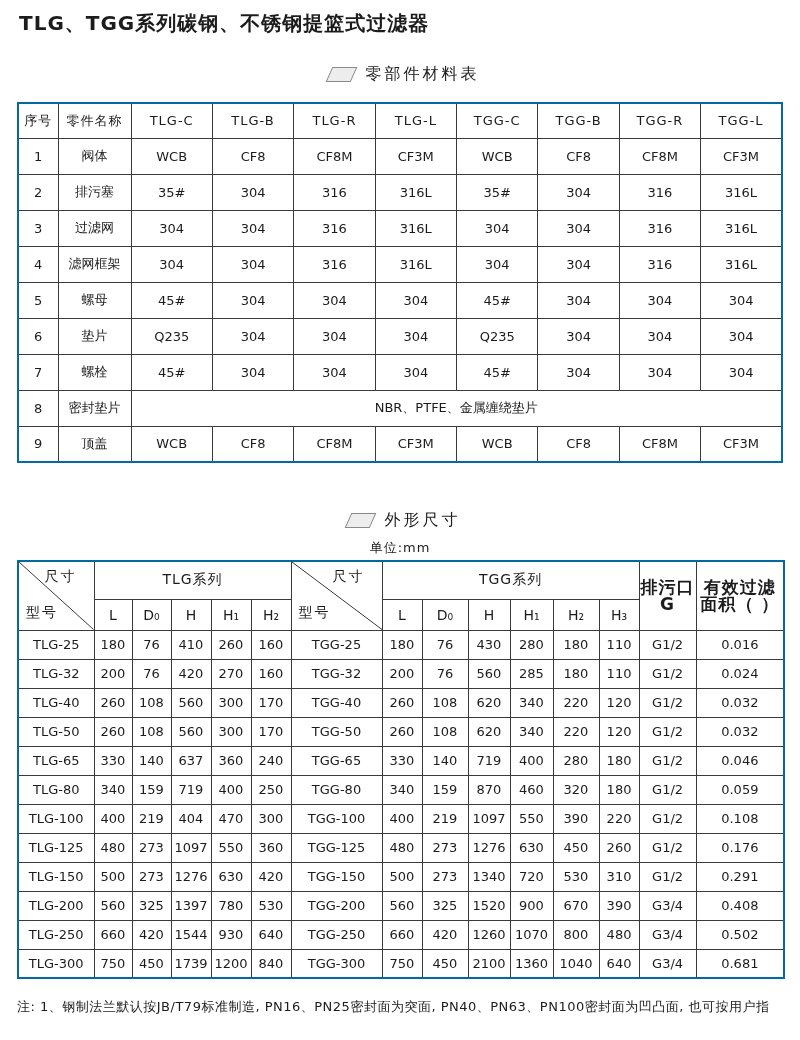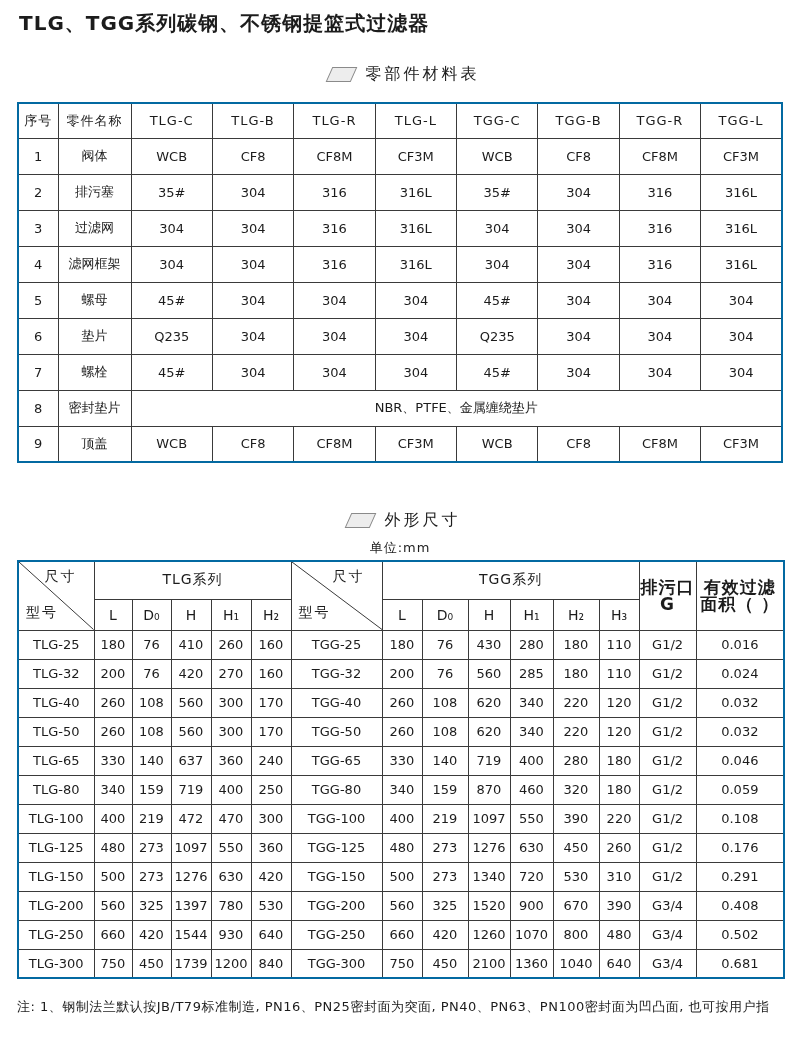--- a/index.html
+++ b/index.html
@@ -376,21 +376,21 @@
         <td>460</td>
         <td>320</td>
         <td>180</td>
         <td>G1/2</td>
         <td>0.059</td>
       </tr>
       <tr>
         <td>TLG-100</td>
         <td>400</td>
         <td>219</td>
-        <td>472</td>
+        <td>404</td>
         <td>470</td>
         <td>300</td>
         <td>TGG-100</td>
         <td>400</td>
         <td>219</td>
         <td>1097</td>
         <td>550</td>
         <td>390</td>
         <td>220</td>
         <td>G1/2</td>

